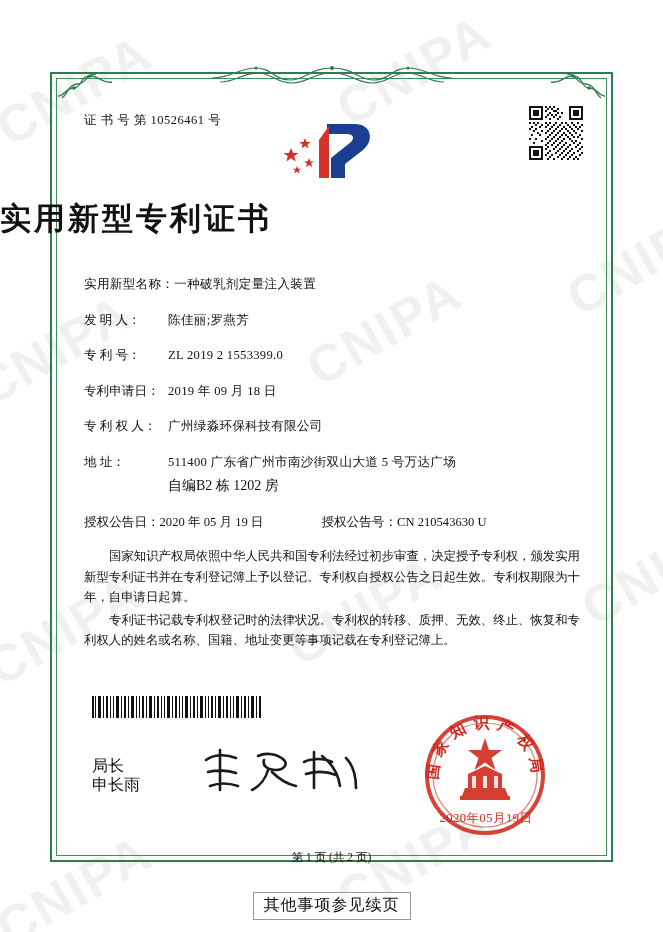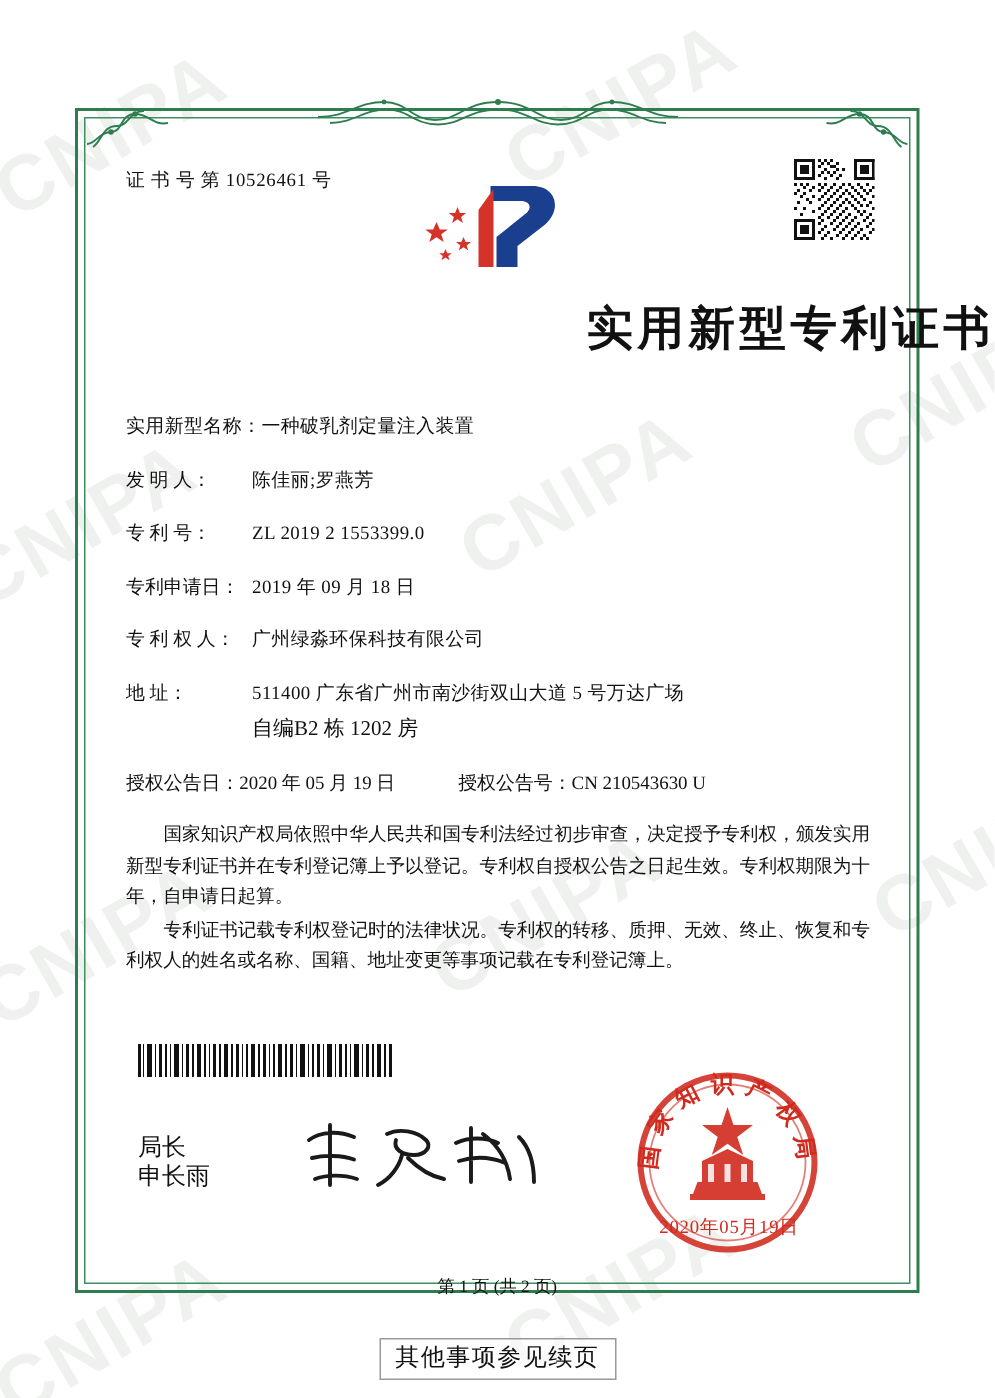--- a/index.html
+++ b/index.html
@@ -112,21 +112,21 @@
     width: 106px;
     height: 66px;
   }
   .logo svg { display: block; width: 100%; height: 100%; }
 
   .title {
     position: absolute;
     left: 0;
     right: 0;
     top: 198px;
-    text-align: right;
+    text-align: left;
     font-size: 31px;
     font-weight: 700;
     letter-spacing: 3px;
     color: #111;
     font-family: "DejaVu Serif", serif;
   }
 
   
   .fields {
     position: absolute;
@@ -157,21 +157,21 @@
     margin-left: 84px;
     margin-top: -12px;
     margin-bottom: 18.5px;
     font-size: 14px;
   }
   .grant-row {
     display: flex;
     align-items: flex-end;
   }
   .grant-row .right {
-    margin-left: 42px;
+    margin-left: 58px;
     font-family: Liberation Serif, serif;
   }
 
   
   .para {
     position: absolute;
     left: 84px;
     top: 546px;
     width: 496px;
     font-size: 12.4px;

